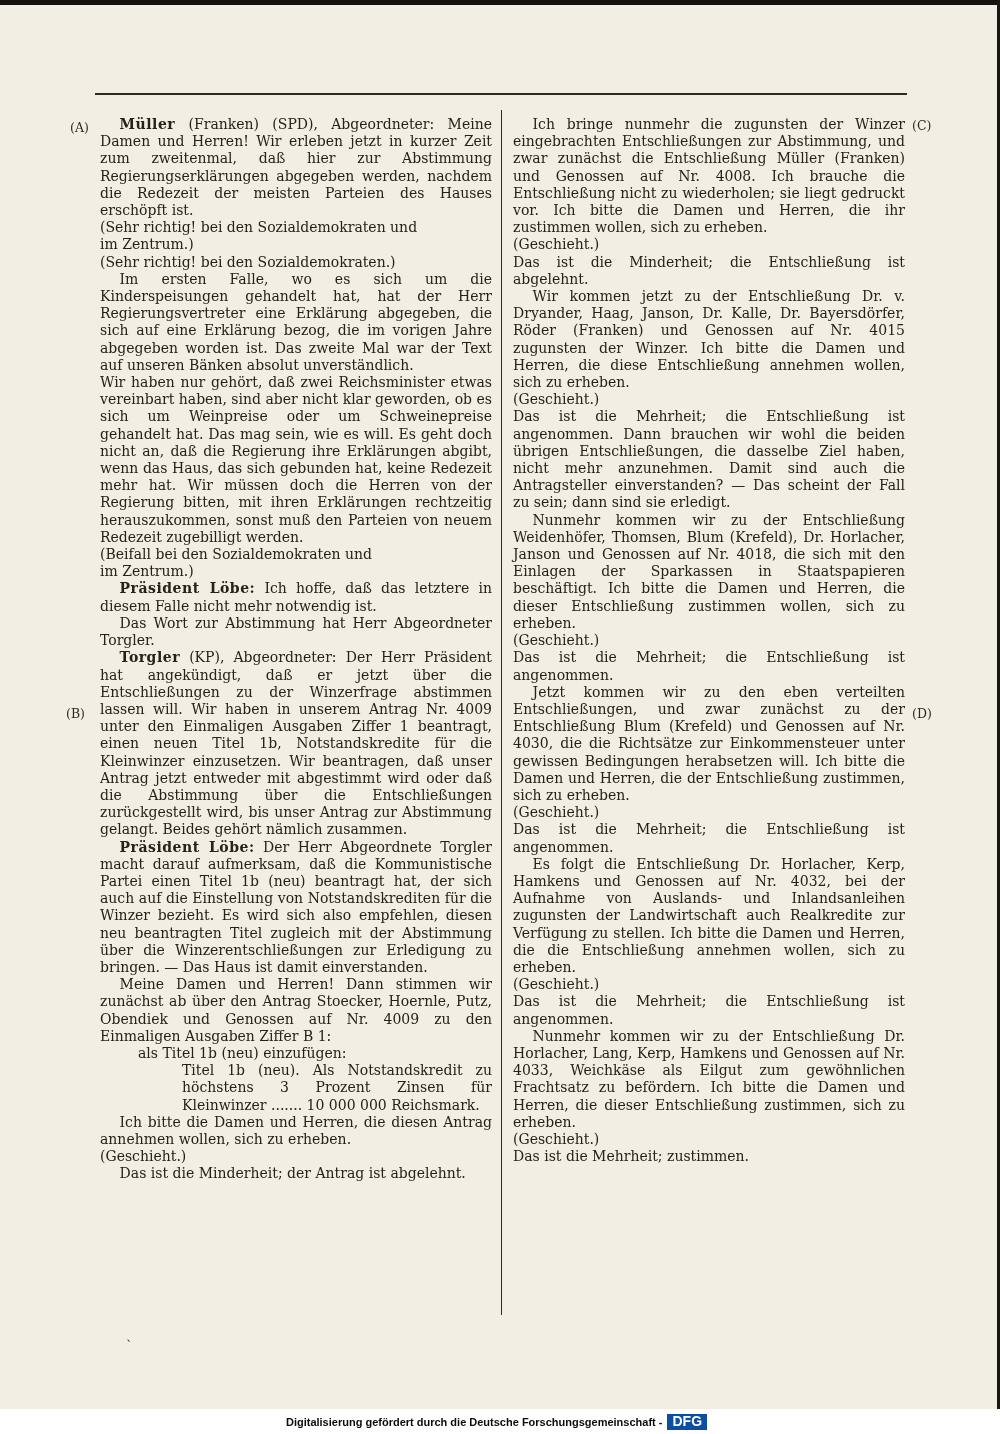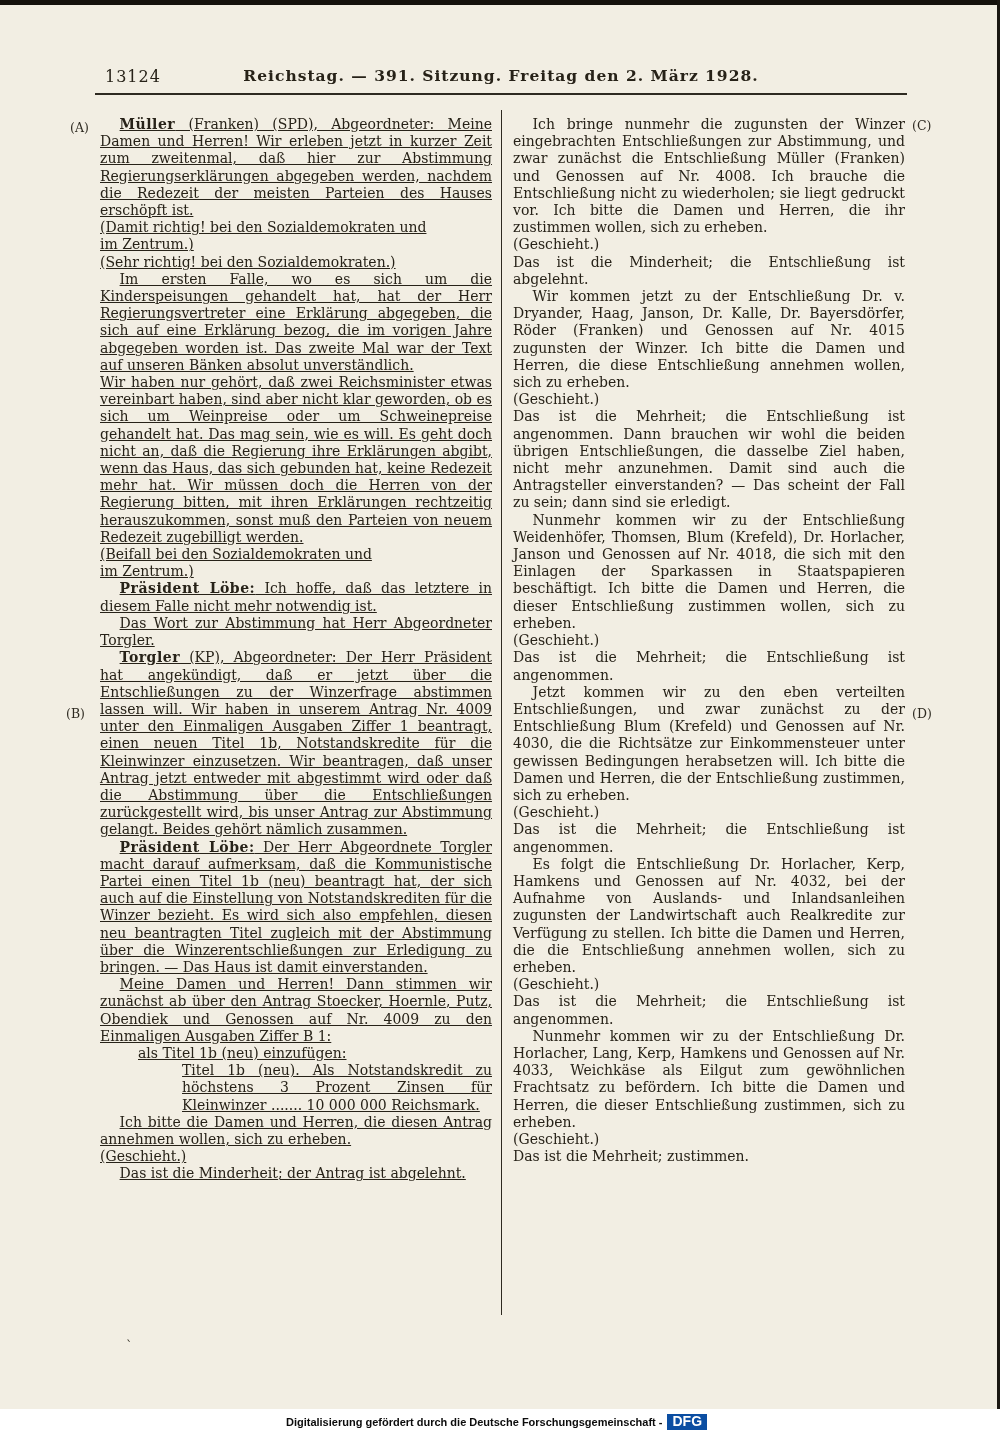--- a/index.html
+++ b/index.html
@@ -9,21 +9,21 @@
   .edge-right{position:absolute;top:0;right:0;width:3px;height:100%;background:#1b1812;}
 
   .header{position:absolute;top:64px;left:95px;width:812px;height:26px;}
   .page-number{position:absolute;left:10px;top:3px;font-size:16px;letter-spacing:1px;}
   .header-title{text-align:center;font-size:15.5px;font-weight:bold;letter-spacing:1px;padding-top:2px;}
   .header-rule{position:absolute;top:93px;left:95px;width:812px;border-top:2px solid #2e2a21;}
 
   .col-divider{position:absolute;top:110px;left:501px;width:1px;height:1205px;background:#2e2a21;}
 
   .column{position:absolute;top:116px;width:392px;font-size:14px;line-height:17.2px;}
-  .col-left{left:100px;text-decoration:underline;}
+  .col-left{left:100px;}
   .col-right{left:513px;}
 
   p.blk{margin:0;text-align:justify;}
   .para{text-indent:1.4em;}
   .flush{text-indent:0;}
   .speech{text-indent:1.4em;margin-top:9px;}
   .gap-lg{margin-top:18px;}
   .stage{text-align:center;text-indent:0;margin:4px 0;white-space:pre-line;}
   .sub{text-indent:0;padding-left:38px;margin-top:2px;text-align:left;}
   .deep{text-indent:0;padding-left:82px;margin:2px 0;text-align:left;}
@@ -42,36 +42,32 @@
   .dfg-badge{color:#fff;font-weight:bold;font-size:14px;padding:1px 5px 2px 5px;line-height:13px;}
 </style>
 </head>
 <body>
 
 <div class="page">
 
   <div class="edge-top"></div>
   <div class="edge-right"></div>
 
-  <div class="header">
-    <span class="page-number">13124</span>
-    <div class="header-title">Reichstag. — 391. Sitzung. Freitag den 2. März 1928.</div>
-  </div>
   <div class="header-rule"></div>
 
   <div class="col-divider"></div>
 
   <span class="margin-mark mark-a">(A)</span>
   <span class="margin-mark mark-b">(B)</span>
   <span class="margin-mark mark-c">(C)</span>
   <span class="margin-mark mark-d">(D)</span>
 
   <div class="column col-left" id="col-left">
       <p class="blk speech"><b class="speaker">Müller</b> (Franken) (SPD), Abgeordneter: Meine Damen und Herren! Wir erleben jetzt in kurzer Zeit zum zweitenmal, daß hier zur Abstimmung Regierungserklärungen abgegeben werden, nachdem die Redezeit der meisten Parteien des Hauses erschöpft ist.</p>
-      <p class="blk stage">(Damit richtig! bei den Sozialdemokraten und
+      <p class="blk stage">(Sehr richtig! bei den Sozialdemokraten und
 im Zentrum.)</p>
       <p class="blk stage">(Sehr richtig! bei den Sozialdemokraten.)</p>
       <p class="blk para">Im ersten Falle, wo es sich um die Kinderspeisungen gehandelt hat, hat der Herr Regierungsvertreter eine Erklärung abgegeben, die sich auf eine Erklärung bezog, die im vorigen Jahre abgegeben worden ist. Das zweite Mal war der Text auf unseren Bänken absolut unverständlich.</p>
       <p class="blk flush">Wir haben nur gehört, daß zwei Reichsminister etwas vereinbart haben, sind aber nicht klar geworden, ob es sich um Weinpreise oder um Schweinepreise gehandelt hat. Das mag sein, wie es will. Es geht doch nicht an, daß die Regierung ihre Erklärungen abgibt, wenn das Haus, das sich gebunden hat, keine Redezeit mehr hat. Wir müssen doch die Herren von der Regierung bitten, mit ihren Erklärungen rechtzeitig herauszukommen, sonst muß den Parteien von neuem Redezeit zugebilligt werden.</p>
       <p class="blk stage">(Beifall bei den Sozialdemokraten und
 im Zentrum.)</p>
       <p class="blk speech gap-lg"><b class="speaker">Präsident Löbe:</b> Ich hoffe, daß das letztere in diesem Falle nicht mehr notwendig ist.</p>
       <p class="blk para">Das Wort zur Abstimmung hat Herr Abgeordneter Torgler.</p>
       <p class="blk speech gap-lg"><b class="speaker">Torgler</b> (KP), Abgeordneter: Der Herr Präsident hat angekündigt, daß er jetzt über die Entschließungen zu der Winzerfrage abstimmen lassen will. Wir haben in unserem Antrag Nr. 4009 unter den Einmaligen Ausgaben Ziffer 1 beantragt, einen neuen Titel 1b, Notstandskredite für die Kleinwinzer einzusetzen. Wir beantragen, daß unser Antrag jetzt entweder mit abgestimmt wird oder daß die Abstimmung über die Entschließungen zurückgestellt wird, bis unser Antrag zur Abstimmung gelangt. Beides gehört nämlich zusammen.</p>
       <p class="blk speech gap-lg"><b class="speaker">Präsident Löbe:</b> Der Herr Abgeordnete Torgler macht darauf aufmerksam, daß die Kommunistische Partei einen Titel 1b (neu) beantragt hat, der sich auch auf die Einstellung von Notstandskrediten für die Winzer bezieht. Es wird sich also empfehlen, diesen neu beantragten Titel zugleich mit der Abstimmung über die Winzerentschließungen zur Erledigung zu bringen. — Das Haus ist damit einverstanden.</p>

